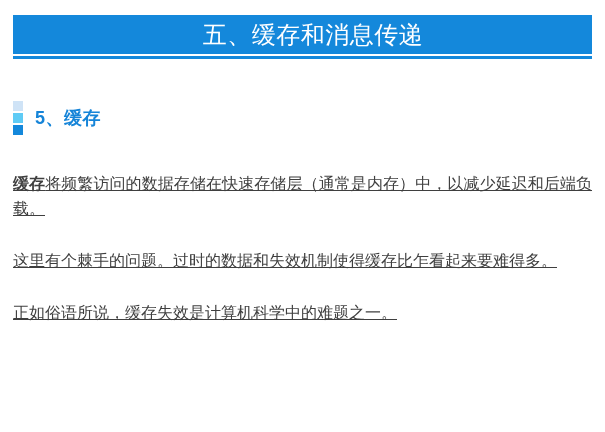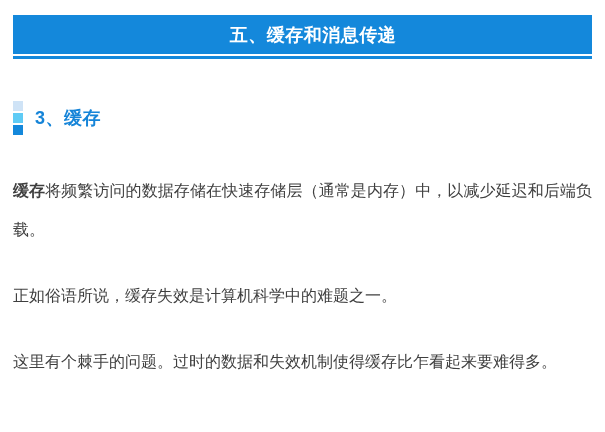--- a/index.html
+++ b/index.html
@@ -22,22 +22,22 @@
     width: 605px;
     height: 432px;
     overflow: hidden;
     background: var(--page-bg);
     padding: 15px 13px 0 13px;
   }
   .banner {
     height: 39px;
     background: var(--banner-blue);
     color: #ffffff;
-    font-size: 18px;
-    font-weight: bold;
+    font-size: 24px;
+    font-weight: normal;
     display: flex;
     align-items: center;
     justify-content: center;
     letter-spacing: 0.5px;
     padding-left: 21px;
   }
   .banner-underline {
     height: 3px;
     background: var(--banner-blue);
     margin-top: 2px;
@@ -62,23 +62,24 @@
     font-weight: bold;
     color: var(--heading-blue);
     letter-spacing: 0.5px;
   }
   .content {
     margin-top: 36px;
   }
   .content p {
     margin: 0 0 27px 0;
     font-size: 16px;
-    line-height: 39px;
+    line-height: 25px;
     color: var(--text-color);
     text-align: justify;
+    text-decoration: underline;
   }
   .content p strong {
     font-weight: bold;
     color: var(--text-color);
   }
 </style>
 </head>
 <body>
 
 <div class="page">
@@ -87,22 +88,22 @@
     <span>五、缓存和消息传递</span>
   </div>
   <div class="banner-underline"></div>
 
   <div class="subheading">
     <div class="squares">
       <div class="sq sq1"></div>
       <div class="sq sq2"></div>
       <div class="sq sq3"></div>
     </div>
-    <h2 class="subheading-text">3、缓存</h2>
+    <h2 class="subheading-text">5、缓存</h2>
   </div>
 
   <div class="content">
     <p><strong>缓存</strong><span>将频繁访问的数据存储在快速存储层（通常是内存）中，以减少延迟和后端负载。</span></p>
+    <p>这里有个棘手的问题。过时的数据和失效机制使得缓存比乍看起来要难得多。</p>
     <p>正如俗语所说，缓存失效是计算机科学中的难题之一。</p>
-    <p>这里有个棘手的问题。过时的数据和失效机制使得缓存比乍看起来要难得多。</p>
   </div>
 
 </div>
 
 </body></html>

